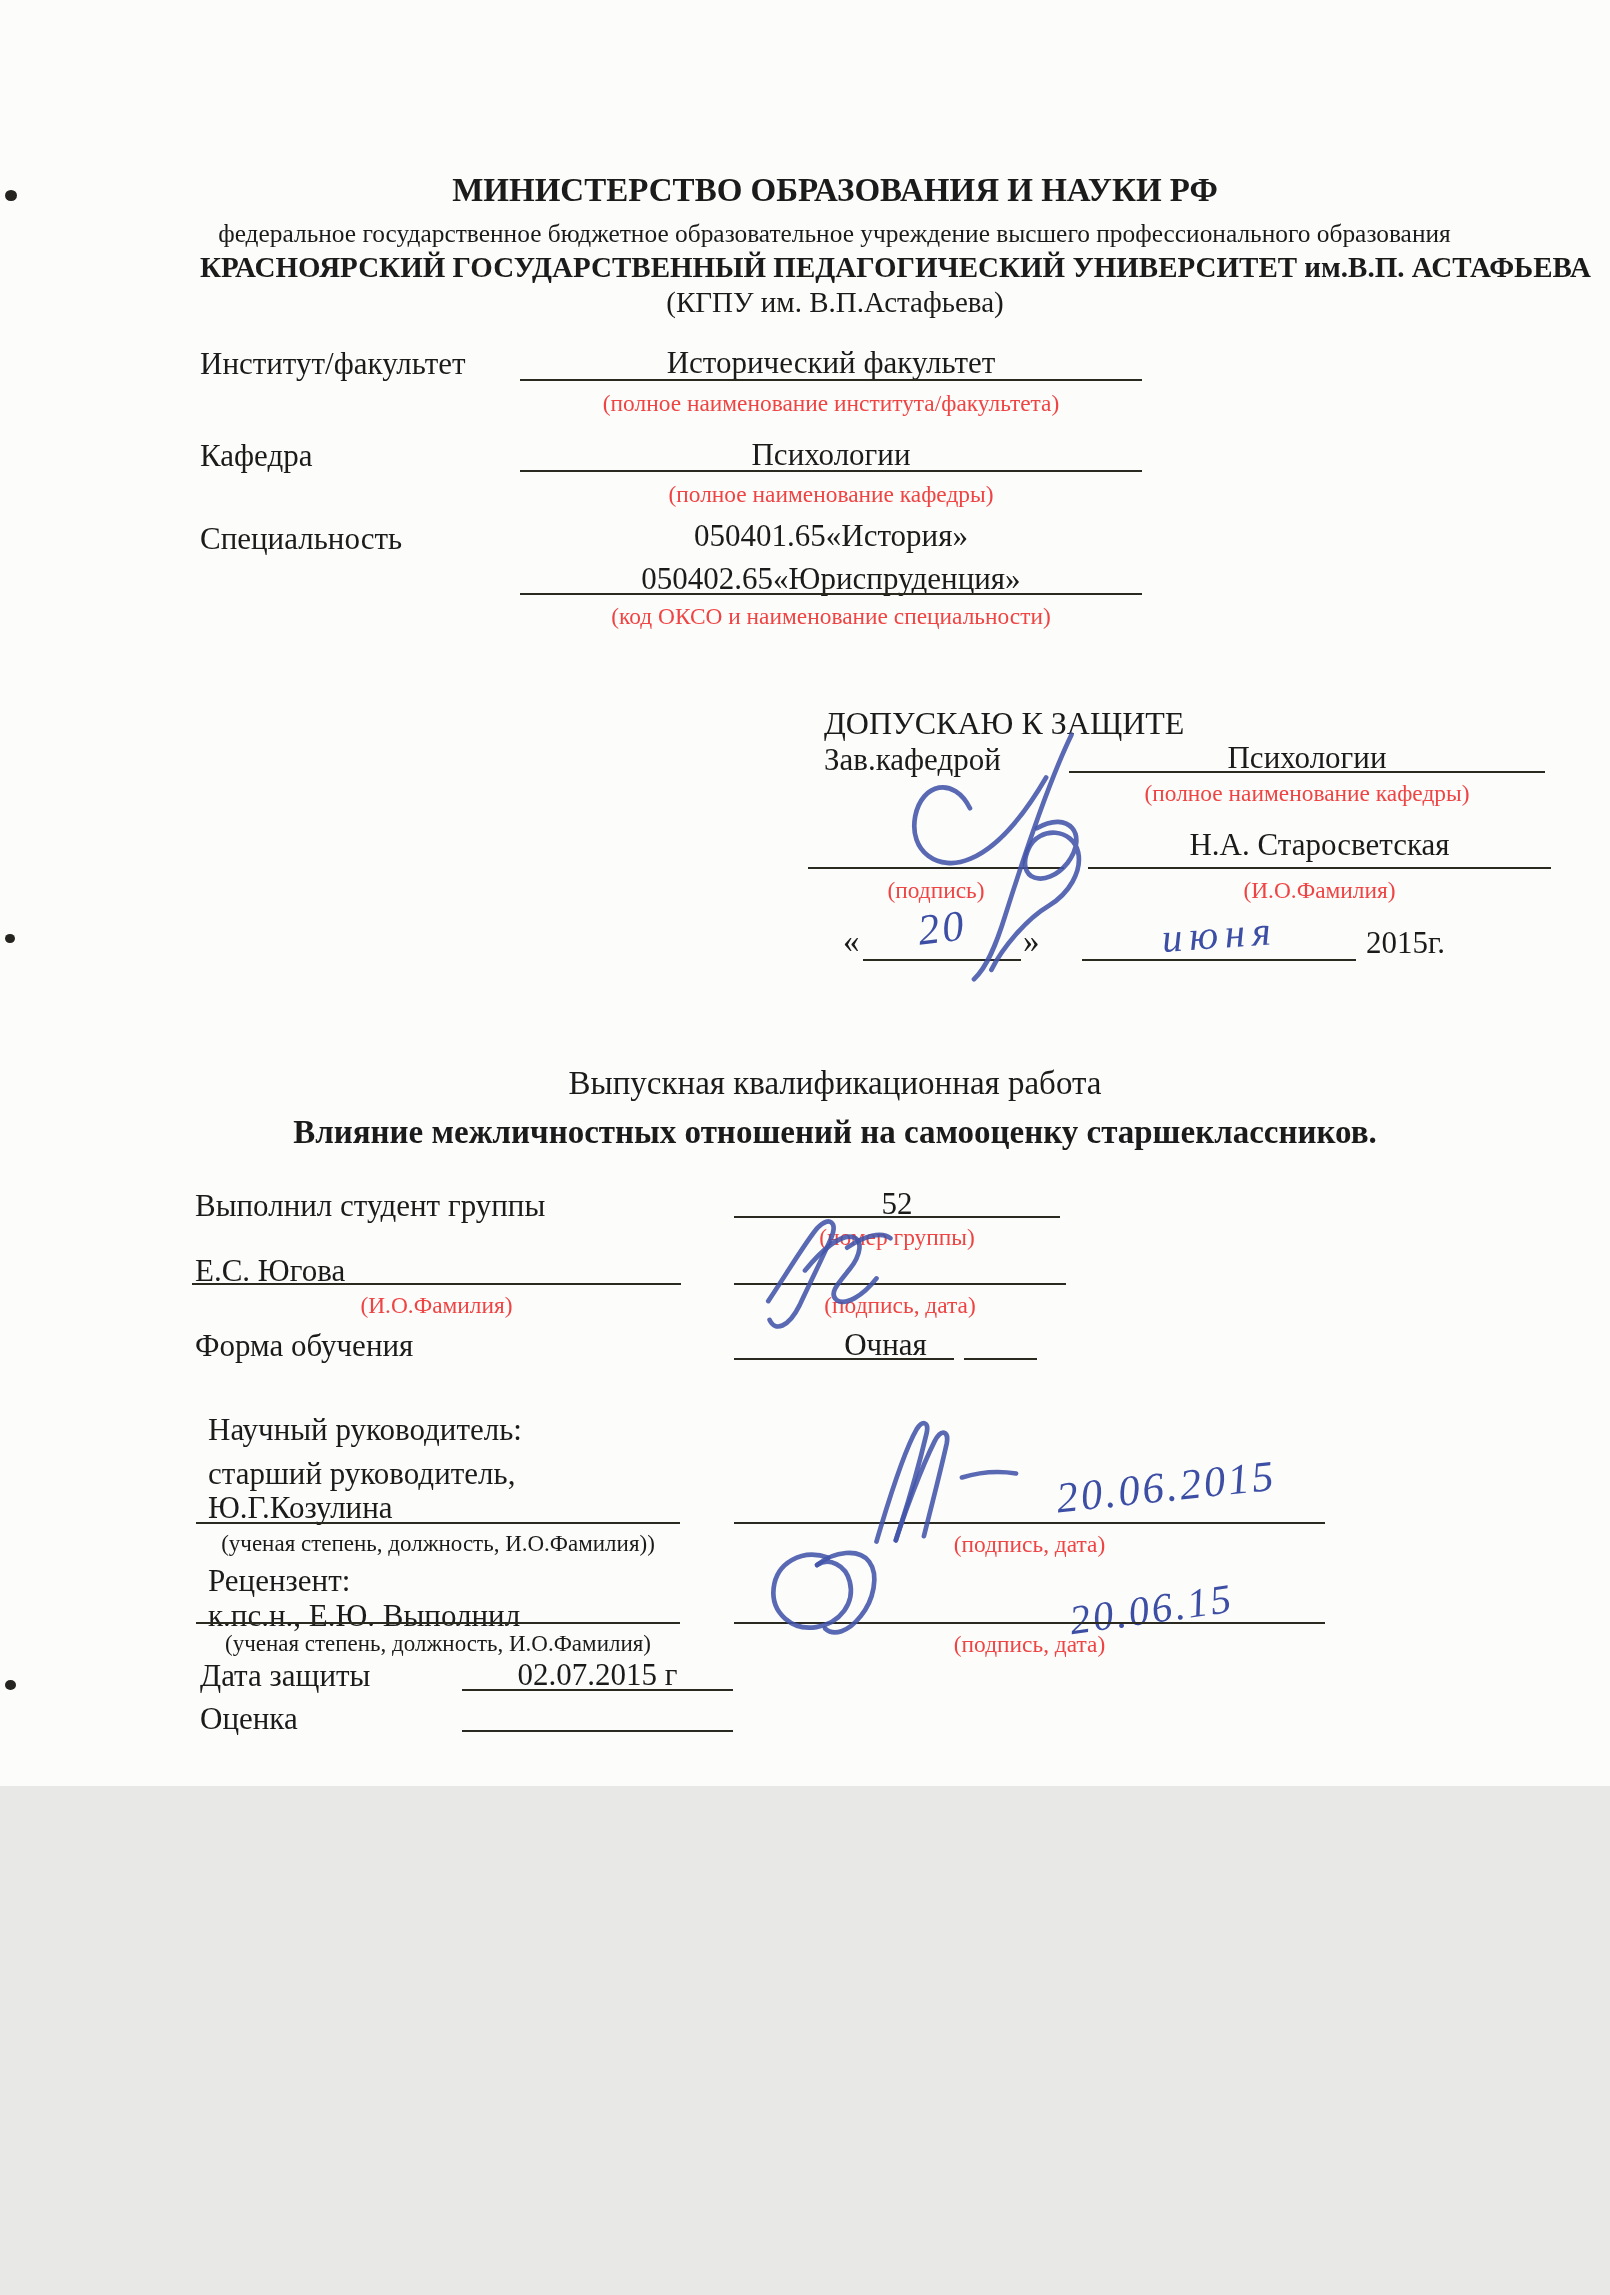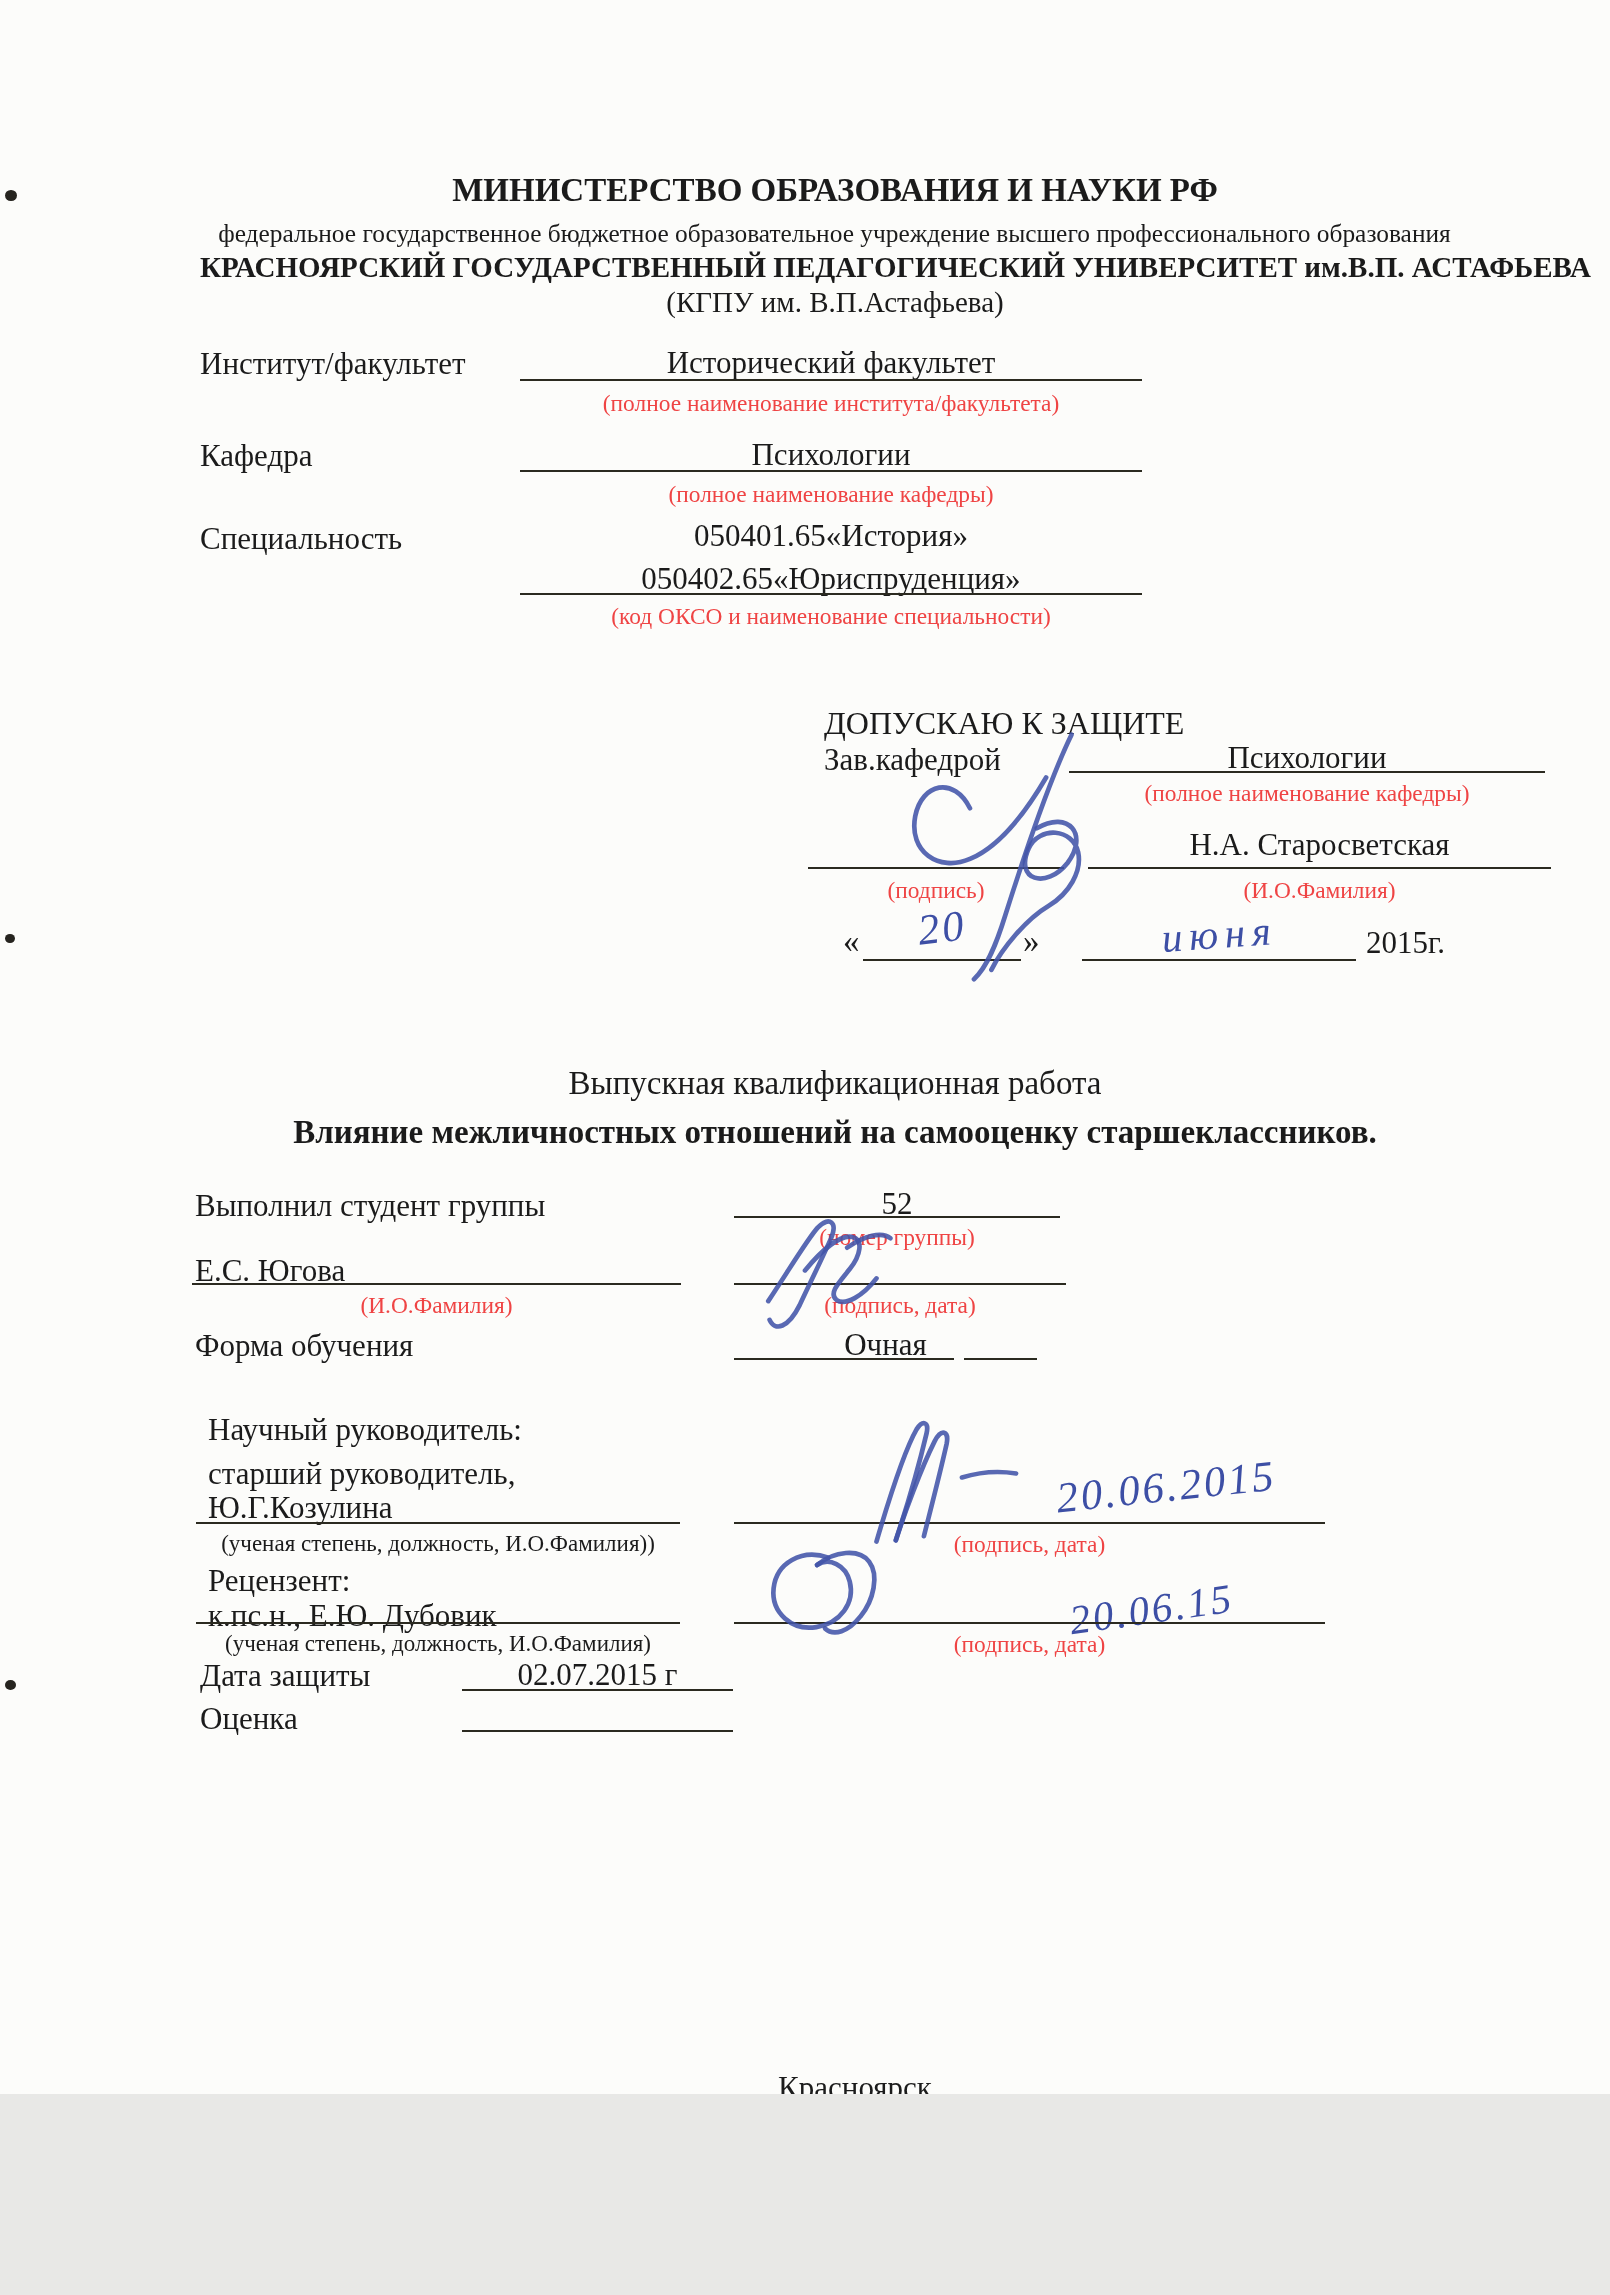--- a/index.html
+++ b/index.html
@@ -1,18 +1,18 @@
 <!DOCTYPE html>
 <html style="font-size:10.7px"><head>
 <meta charset="utf-8">
 <style>
   html,body{margin:0;padding:0;background:#e8e8e6;}
   .page{
     position:relative;
-    width:1610px;height:2094px;
+    width:1610px;height:1786px;
     background:#fcfcfa;
     font-family:"Liberation Serif","DejaVu Serif",serif;
     color:#1b1b1b;
     overflow:hidden;
   }
   .abs{position:absolute;white-space:nowrap;}
   .t{font-size:31px;line-height:1.15;}
   .b{font-weight:bold;}
   .cap{font-size:23.4px;color:#ef4444;}
   .ctr{text-align:center;}
@@ -99,21 +99,21 @@
   <div class="abs t" style="left:208px;top:1412px;">Научный руководитель:</div>
   <div class="abs t" style="left:208px;top:1456px;">старший руководитель,</div>
   <div class="abs t" style="left:208px;top:1490px;">Ю.Г.Козулина</div>
   <div class="line" style="left:196px;top:1522px;width:484px;"></div>
   <div class="abs ctr" style="left:196px;top:1531px;width:484px;font-size:23px;">(ученая степень, должность, И.О.Фамилия))</div>
   <div class="abs hw" style="left:1056px;top:1462px;font-size:43px;transform:rotate(-6deg);">20.06.2015</div>
   <div class="line" style="left:734px;top:1522px;width:591px;"></div>
   <div class="abs cap ctr" style="left:734px;top:1531px;width:591px;">(подпись, дата)</div>
 
   <div class="abs t" style="left:208px;top:1563px;">Рецензент:</div>
-  <div class="abs t" style="left:208px;top:1598px;">к.пс.н., Е.Ю. Дубовик</div>
+  <div class="abs t" style="left:208px;top:1598px;">к.пс.н., Е.Ю. Выполнил</div>
   <div class="line" style="left:196px;top:1622px;width:484px;"></div>
   <div class="abs ctr" style="left:196px;top:1631px;width:484px;font-size:23px;">(ученая степень, должность, И.О.Фамилия)</div>
   <div class="abs hw" style="left:1069px;top:1585px;font-size:41px;transform:rotate(-8deg);">20.06.15</div>
   <div class="line" style="left:734px;top:1622px;width:591px;"></div>
   <div class="abs cap ctr" style="left:734px;top:1631px;width:591px;">(подпись, дата)</div>
 
   <div class="abs t" style="left:200px;top:1658px;">Дата защиты</div>
   <div class="abs t ctr" style="left:462px;top:1657px;width:271px;">02.07.2015 г</div>
   <div class="line" style="left:462px;top:1689px;width:271px;"></div>
   <div class="abs t" style="left:200px;top:1701px;">Оценка</div>

